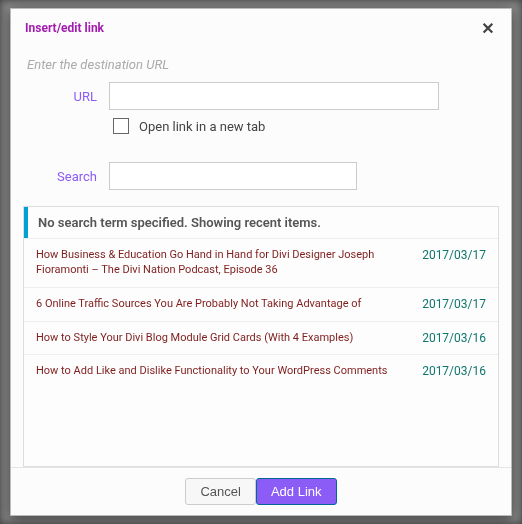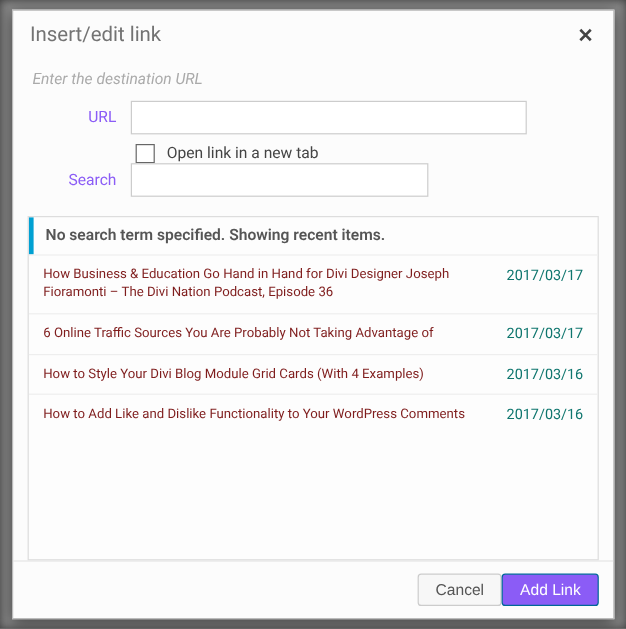--- a/index.html
+++ b/index.html
@@ -29,23 +29,23 @@
   display: flex;
   flex-direction: column;
 }
 .modal-header {
   padding: 10px 14px 10px 14px;
   display: flex;
   align-items: center;
   justify-content: space-between;
 }
 .modal-title {
-  font-size: 17px;
-  font-weight: 400;
-  color: #737373;
+  font-size: 12px;
+  font-weight: 700;
+  color: #a21caf;
 }
 .close-btn {
   cursor: pointer;
   width: 18px;
   height: 18px;
   display: flex;
   align-items: center;
   justify-content: center;
   font-size: 16px;
   font-weight: bold;
@@ -85,21 +85,21 @@
   border: 1px solid #ccc;
   background: #fff;
   padding: 2px 6px;
   font-size: 13px;
 }
 .checkbox-row {
   display: flex;
   align-items: center;
   margin-left: 86px;
   padding-left: 4px;
-  margin-bottom: 0;
+  margin-bottom: 28px;
 }
 .checkbox {
   width: 16px;
   height: 16px;
   border: 1.5px solid #666;
   background: #fff;
   margin-right: 10px;
   cursor: pointer;
 }
 .checkbox-label {
@@ -137,21 +137,21 @@
   flex: 1;
 }
 .result-date {
   color: #0f766e;
   font-size: 12px;
   white-space: nowrap;
 }
 .modal-footer {
   padding: 10px 12px;
   display: flex;
-  justify-content: flex-end;
+  justify-content: center;
   align-items: center;
   border-top: 1px solid #e5e5e5;
 }
 .btn {
   display: inline-block;
   border: 1px solid #ccc;
   background: #f7f7f7;
   color: #555;
   padding: 5px 14px;
   font-size: 13px;

